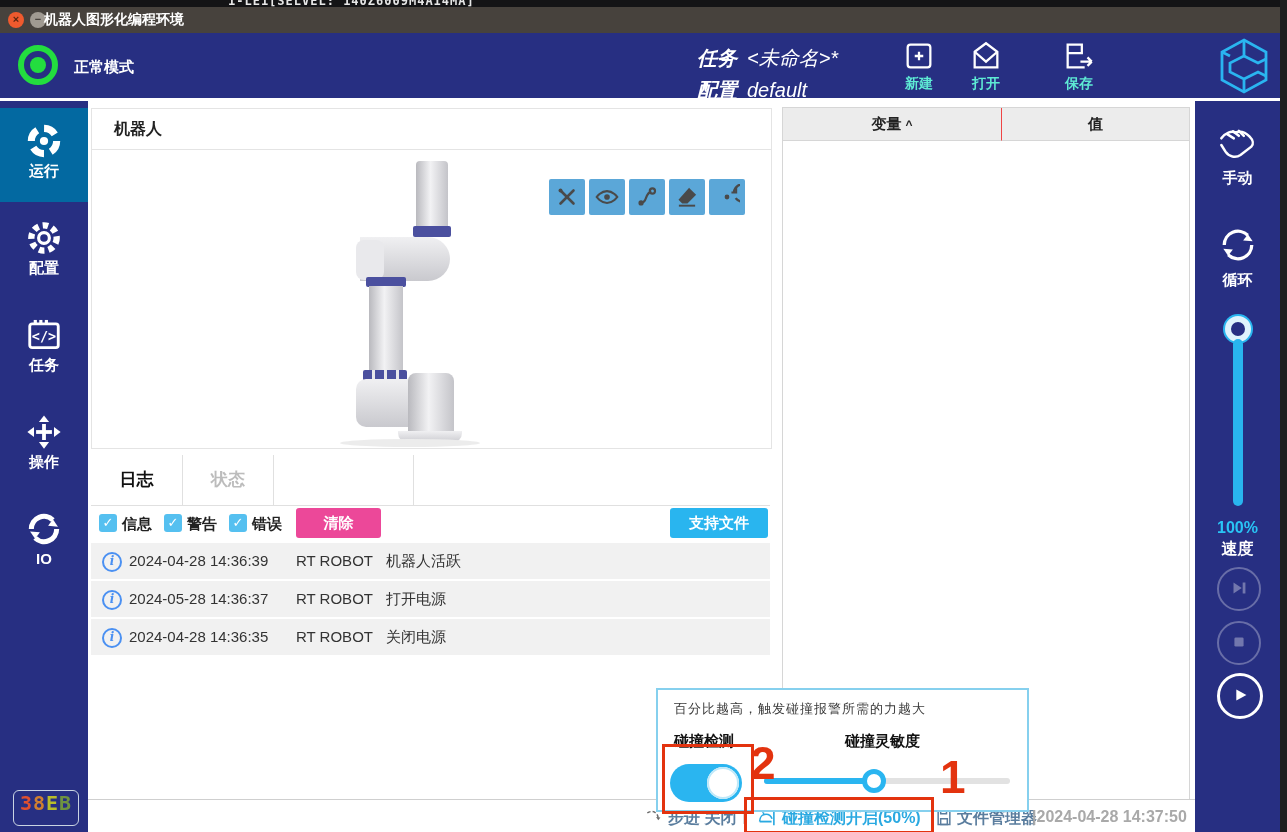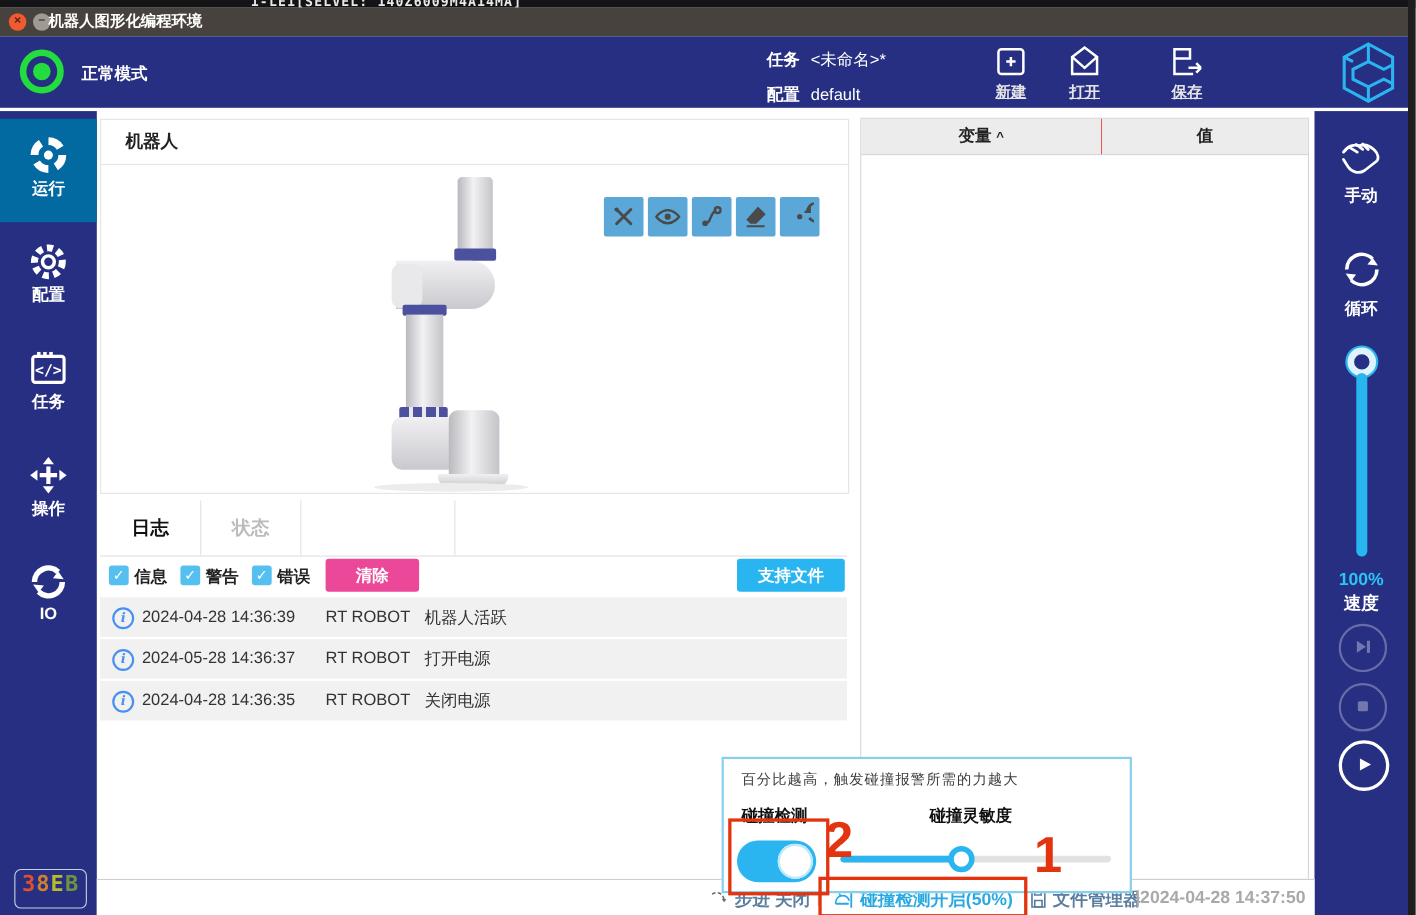--- a/index.html
+++ b/index.html
@@ -19,23 +19,23 @@
   .winbtn.close{left:8px;background:#ef5a2e;}
   .winbtn.min{left:30px;background:#a09a92;color:#443f3a;}
   .titlebar .ttl{position:absolute;left:44px;top:4px;color:#fff;font-size:14px;font-weight:bold;}
 
   
   .header{left:0;top:33px;width:1280px;height:65px;background:#272f82;border-bottom:3px solid #fff;}
   .mode-ring{position:absolute;left:18px;top:12px;width:28px;height:28px;border:6px solid #23dd3f;
              border-radius:50%;}
   .mode-ring i{position:absolute;left:6px;top:6px;width:16px;height:16px;border-radius:50%;background:#23dd3f;}
   .mode-label{position:absolute;left:74px;top:25px;color:#fff;font-size:15px;font-weight:bold;}
-  .kv{position:absolute;color:#fff;font-size:15px;}
+  .kv{position:absolute;color:#fff;font-size:20px;font-style:italic;}
   .kv b{font-weight:bold;margin-right:10px;}
-  .hbtn{position:absolute;top:6px;width:64px;height:56px;text-align:center;color:#e5e5e5;cursor:pointer;text-decoration:underline;}
+  .hbtn{position:absolute;top:6px;width:64px;height:56px;text-align:center;color:#5eead4;cursor:pointer;}
   .hbtn svg{display:block;margin:0 auto;}
   .hbtn .lbl{font-size:14px;font-weight:bold;margin-top:2px;}
   .logo{position:absolute;left:1218px;top:5px;}
 
   
   .lsb{left:0;top:101px;width:88px;height:731px;background:#272f82;}
   .lsb-item{position:absolute;left:0;width:88px;height:94px;text-align:center;color:#fff;cursor:pointer;}
   .lsb-item.active{background:#0369a1;}
   .lsb-item svg{display:block;margin:14px auto 2px auto;}
   .lsb-item .lbl{font-size:15px;font-weight:bold;}

